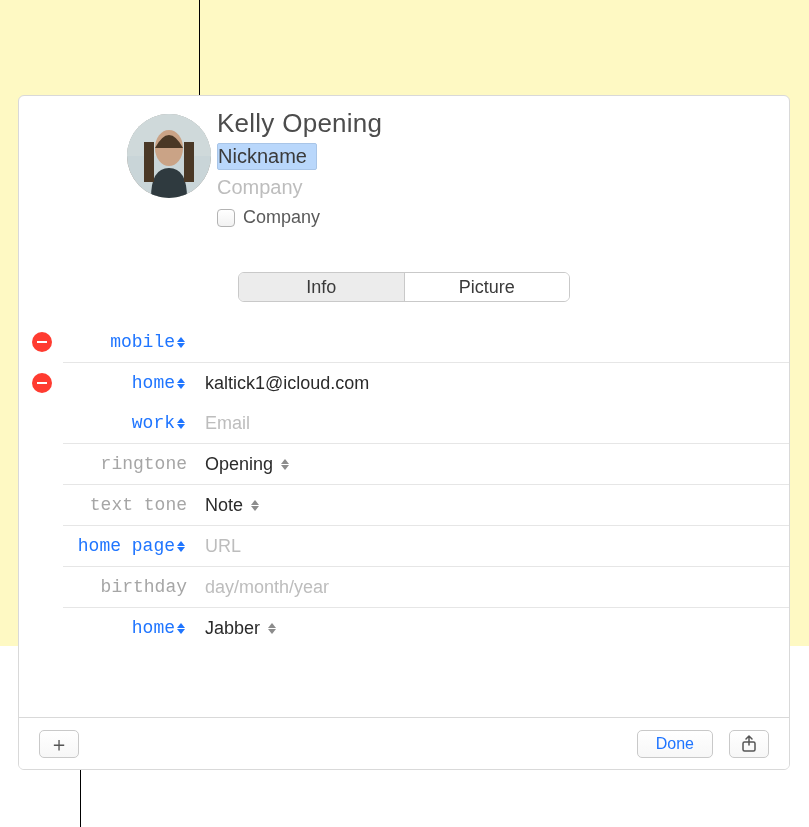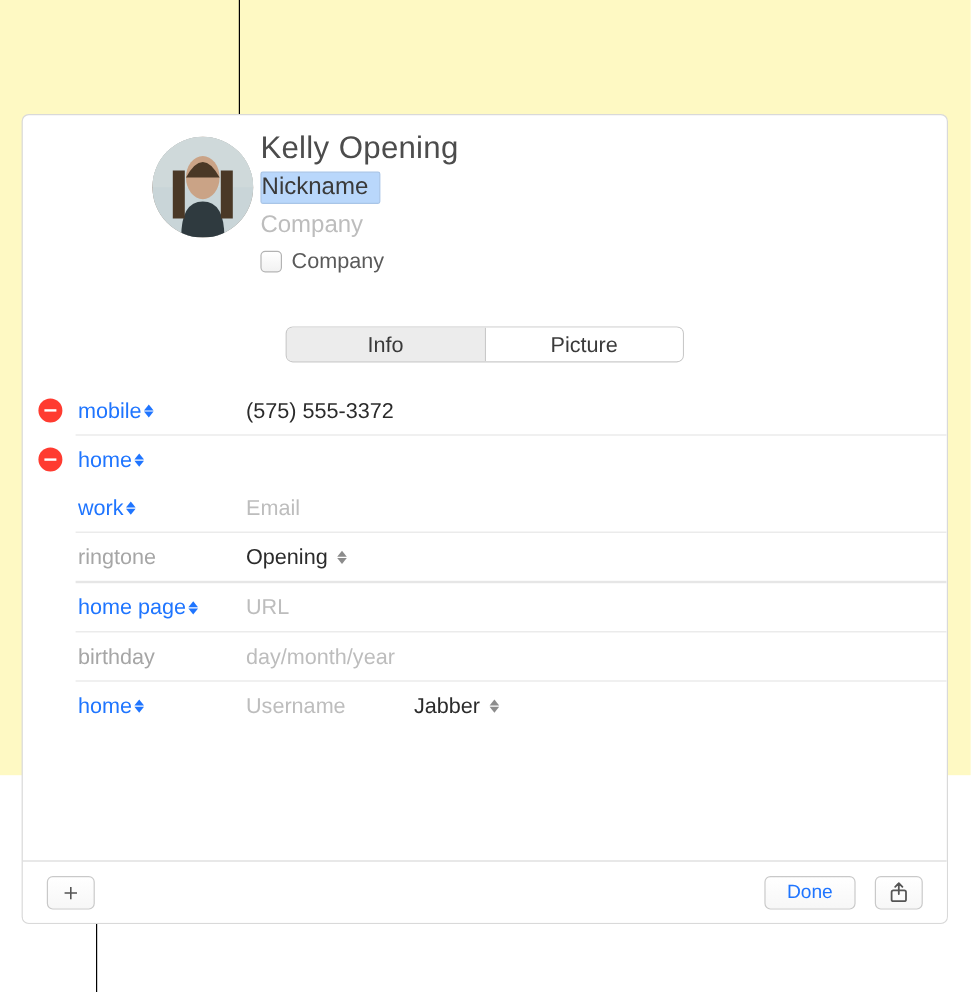--- a/index.html
+++ b/index.html
@@ -166,23 +166,25 @@
     width: 10px;
     height: 2px;
     background: #fff;
   }
   .label-col {
     width: 126px;
     text-align: right;
     color: #a6a6a6;
     padding-right: 4px;
     display: flex;
+    justify-content: flex-end;
     align-items: center;
     gap: 0;
     white-space: nowrap;
+    font-family: Liberation Mono, monospace;
   }
   .label-col.link { color: #1f75ff; }
   .updown {
     width: 12px;
     height: 18px;
     display: flex;
     flex-direction: column;
     justify-content: center;
     align-items: center;
     gap: 1px;
@@ -302,40 +304,40 @@
               <div class="bar"></div>
             </div>
         </div>
         <div class="label-col link">
           <span>mobile</span>
           <span class="updown">
               <span class="tri-up"></span>
               <span class="tri-down"></span>
             </span>
         </div>
-        <div class="value-col">
-          <input type="text" value="(575) 555-3372" style="">
-        </div>
       </div>
 
 
       <div class="divider"></div>
 
       <div class="row">
         <div class="remove-col">
           <div class="remove-btn">
               <div class="bar"></div>
             </div>
         </div>
         <div class="label-col link">
           <span>home</span>
           <span class="updown">
               <span class="tri-up"></span>
               <span class="tri-down"></span>
             </span>
+        </div>
+        <div class="value-col">
+          <input type="text" value="kaltick1@icloud.com" style="">
         </div>
       </div>
 
       <div class="row">
         <div class="remove-col"></div>
         <div class="label-col link">
           <span>work</span>
           <span class="updown">
               <span class="tri-up"></span>
               <span class="tri-down"></span>
@@ -359,20 +361,35 @@
             <span class="updown">
                 <span class="tri-up"></span>
                 <span class="tri-down"></span>
               </span>
           </span>
         </div>
       </div>
 
       <div class="divider"></div>
 
+      <div class="row">
+        <div class="remove-col"></div>
+        <div class="label-col">
+          <span>text tone</span>
+        </div>
+        <div class="value-col">
+          <span class="select-like">
+            <span>Note</span>
+            <span class="updown">
+                <span class="tri-up"></span>
+                <span class="tri-down"></span>
+              </span>
+          </span>
+        </div>
+      </div>
 
       <div class="divider"></div>
 
       <div class="row">
         <div class="remove-col"></div>
         <div class="label-col link">
           <span>home page</span>
           <span class="updown">
               <span class="tri-up"></span>
               <span class="tri-down"></span>
@@ -400,21 +417,20 @@
       <div class="row" style="opacity:1;">
         <div class="remove-col"></div>
         <div class="label-col link">
           <span>home</span>
           <span class="updown">
               <span class="tri-up"></span>
               <span class="tri-down"></span>
             </span>
         </div>
         <div class="value-col">
-          <input type="text" style="width: 130px;" placeholder="Username">
           <span class="select-like">
             <span>Jabber</span>
             <span class="updown">
                 <span class="tri-up"></span>
                 <span class="tri-down"></span>
               </span>
           </span>
         </div>
       </div>
 

